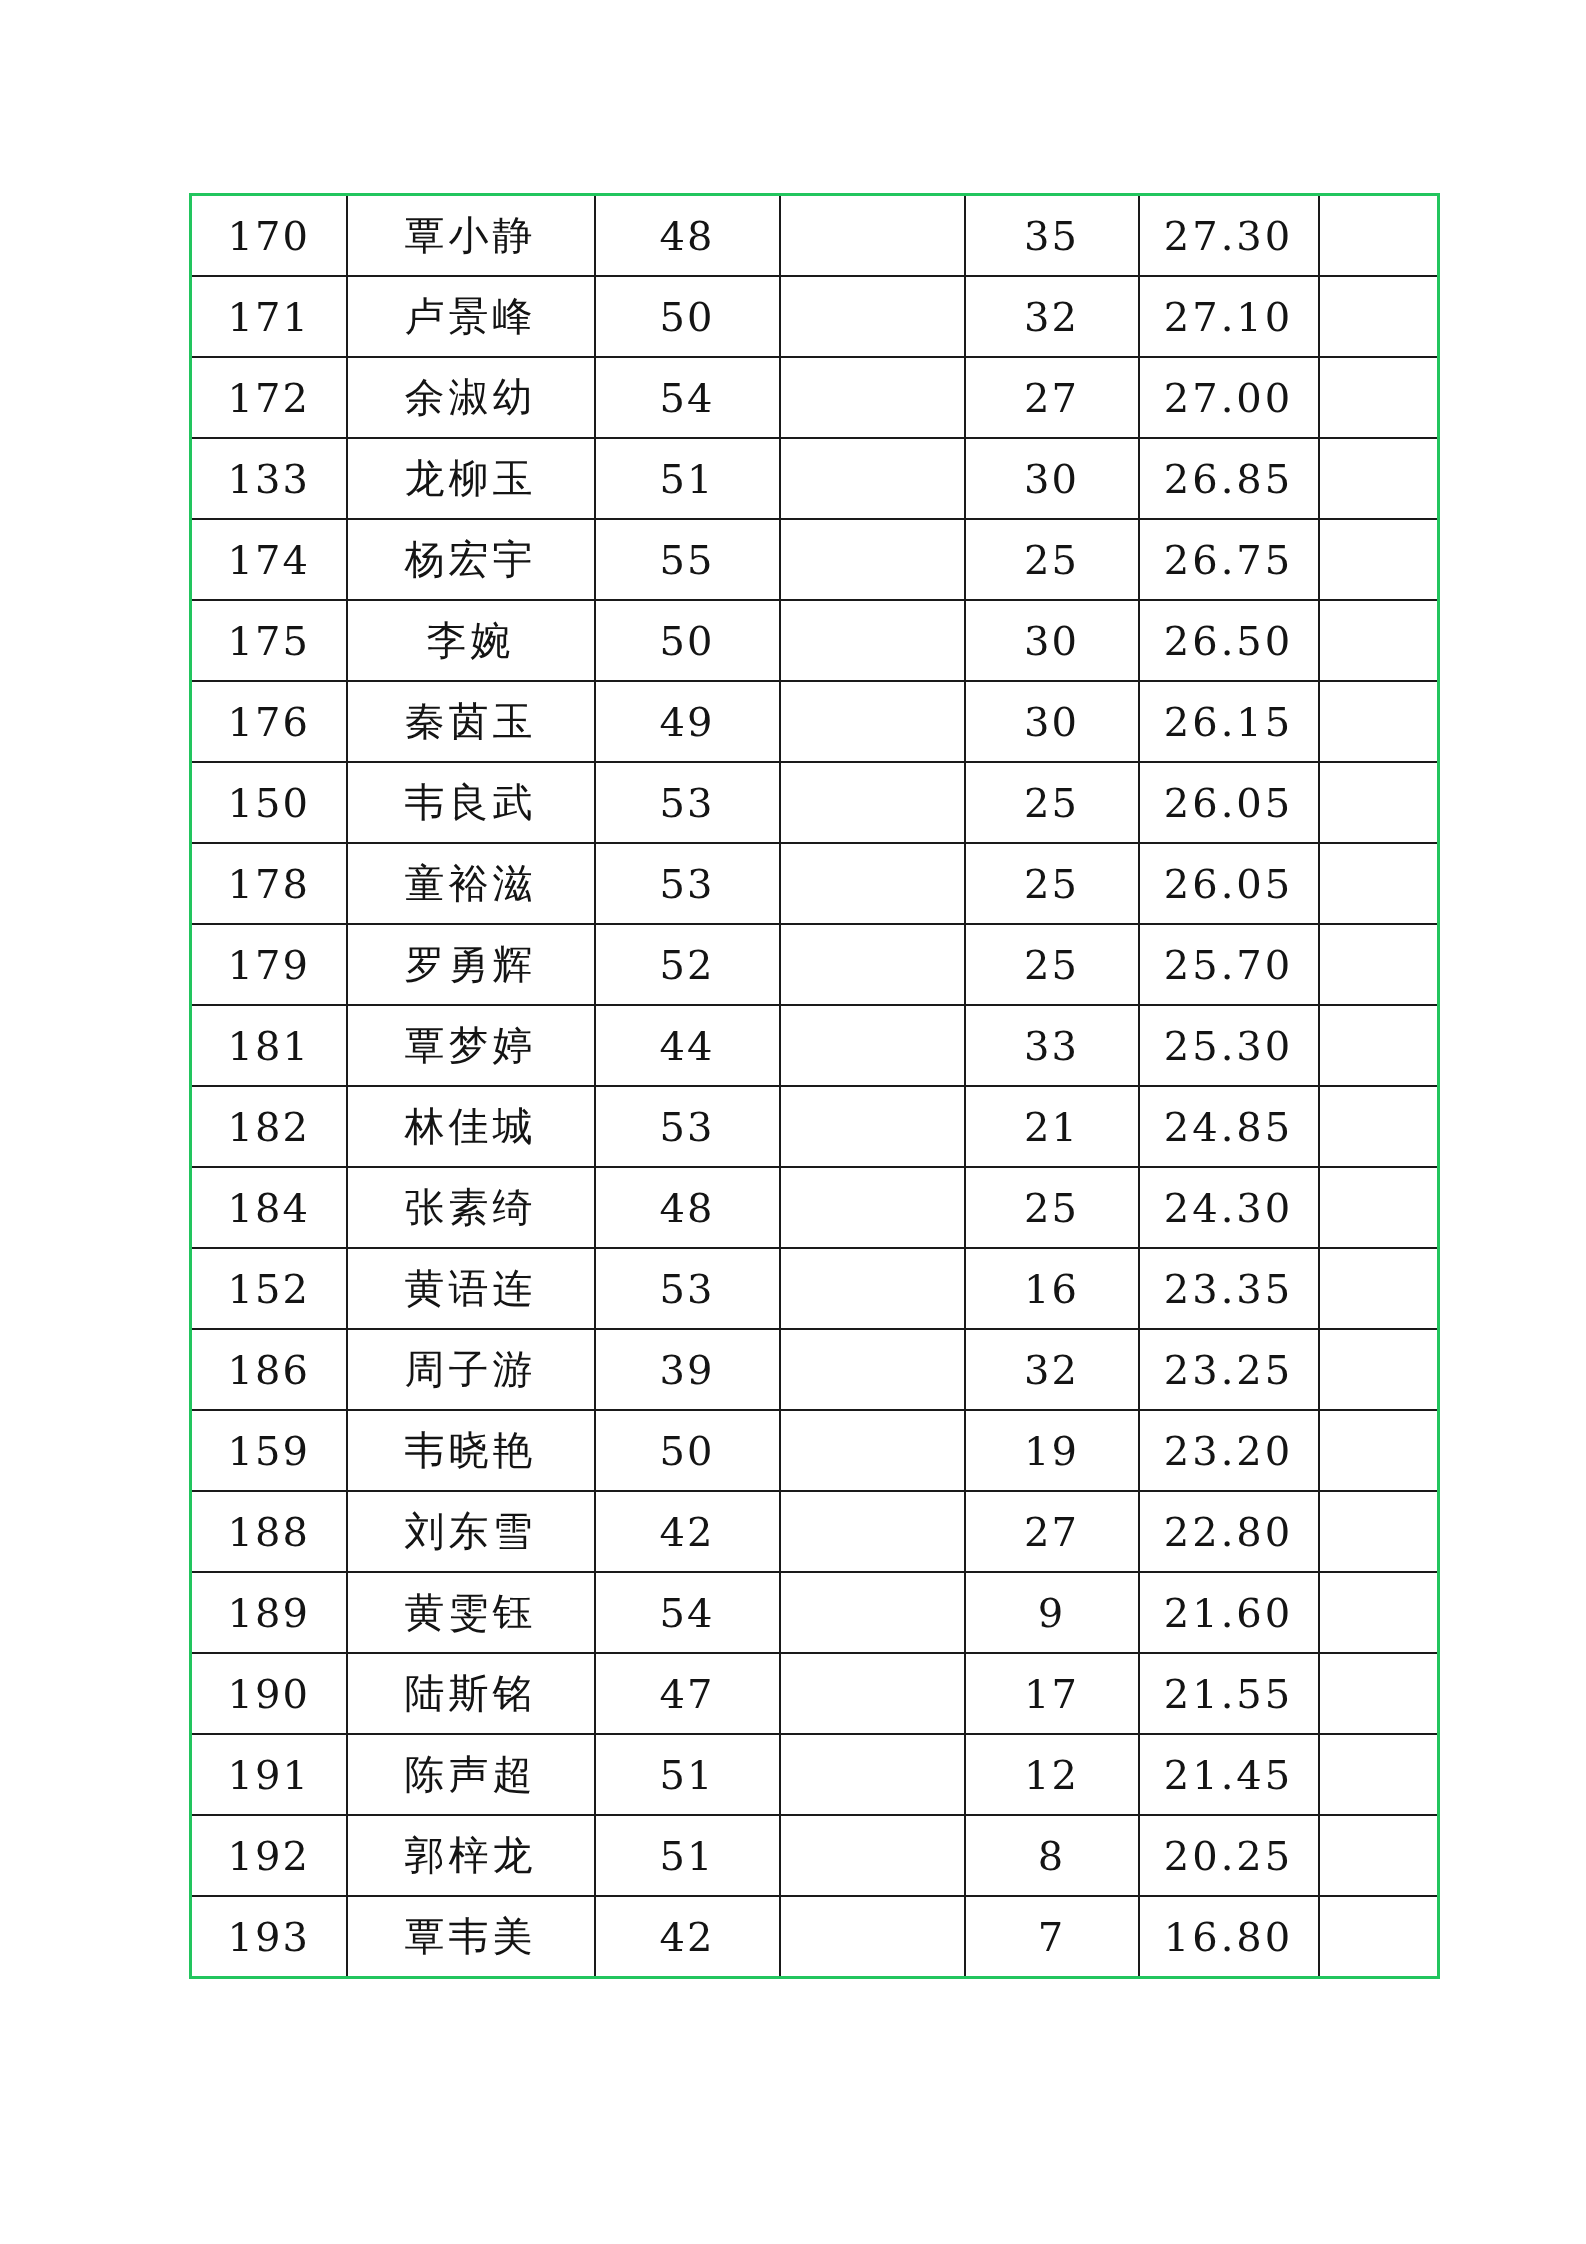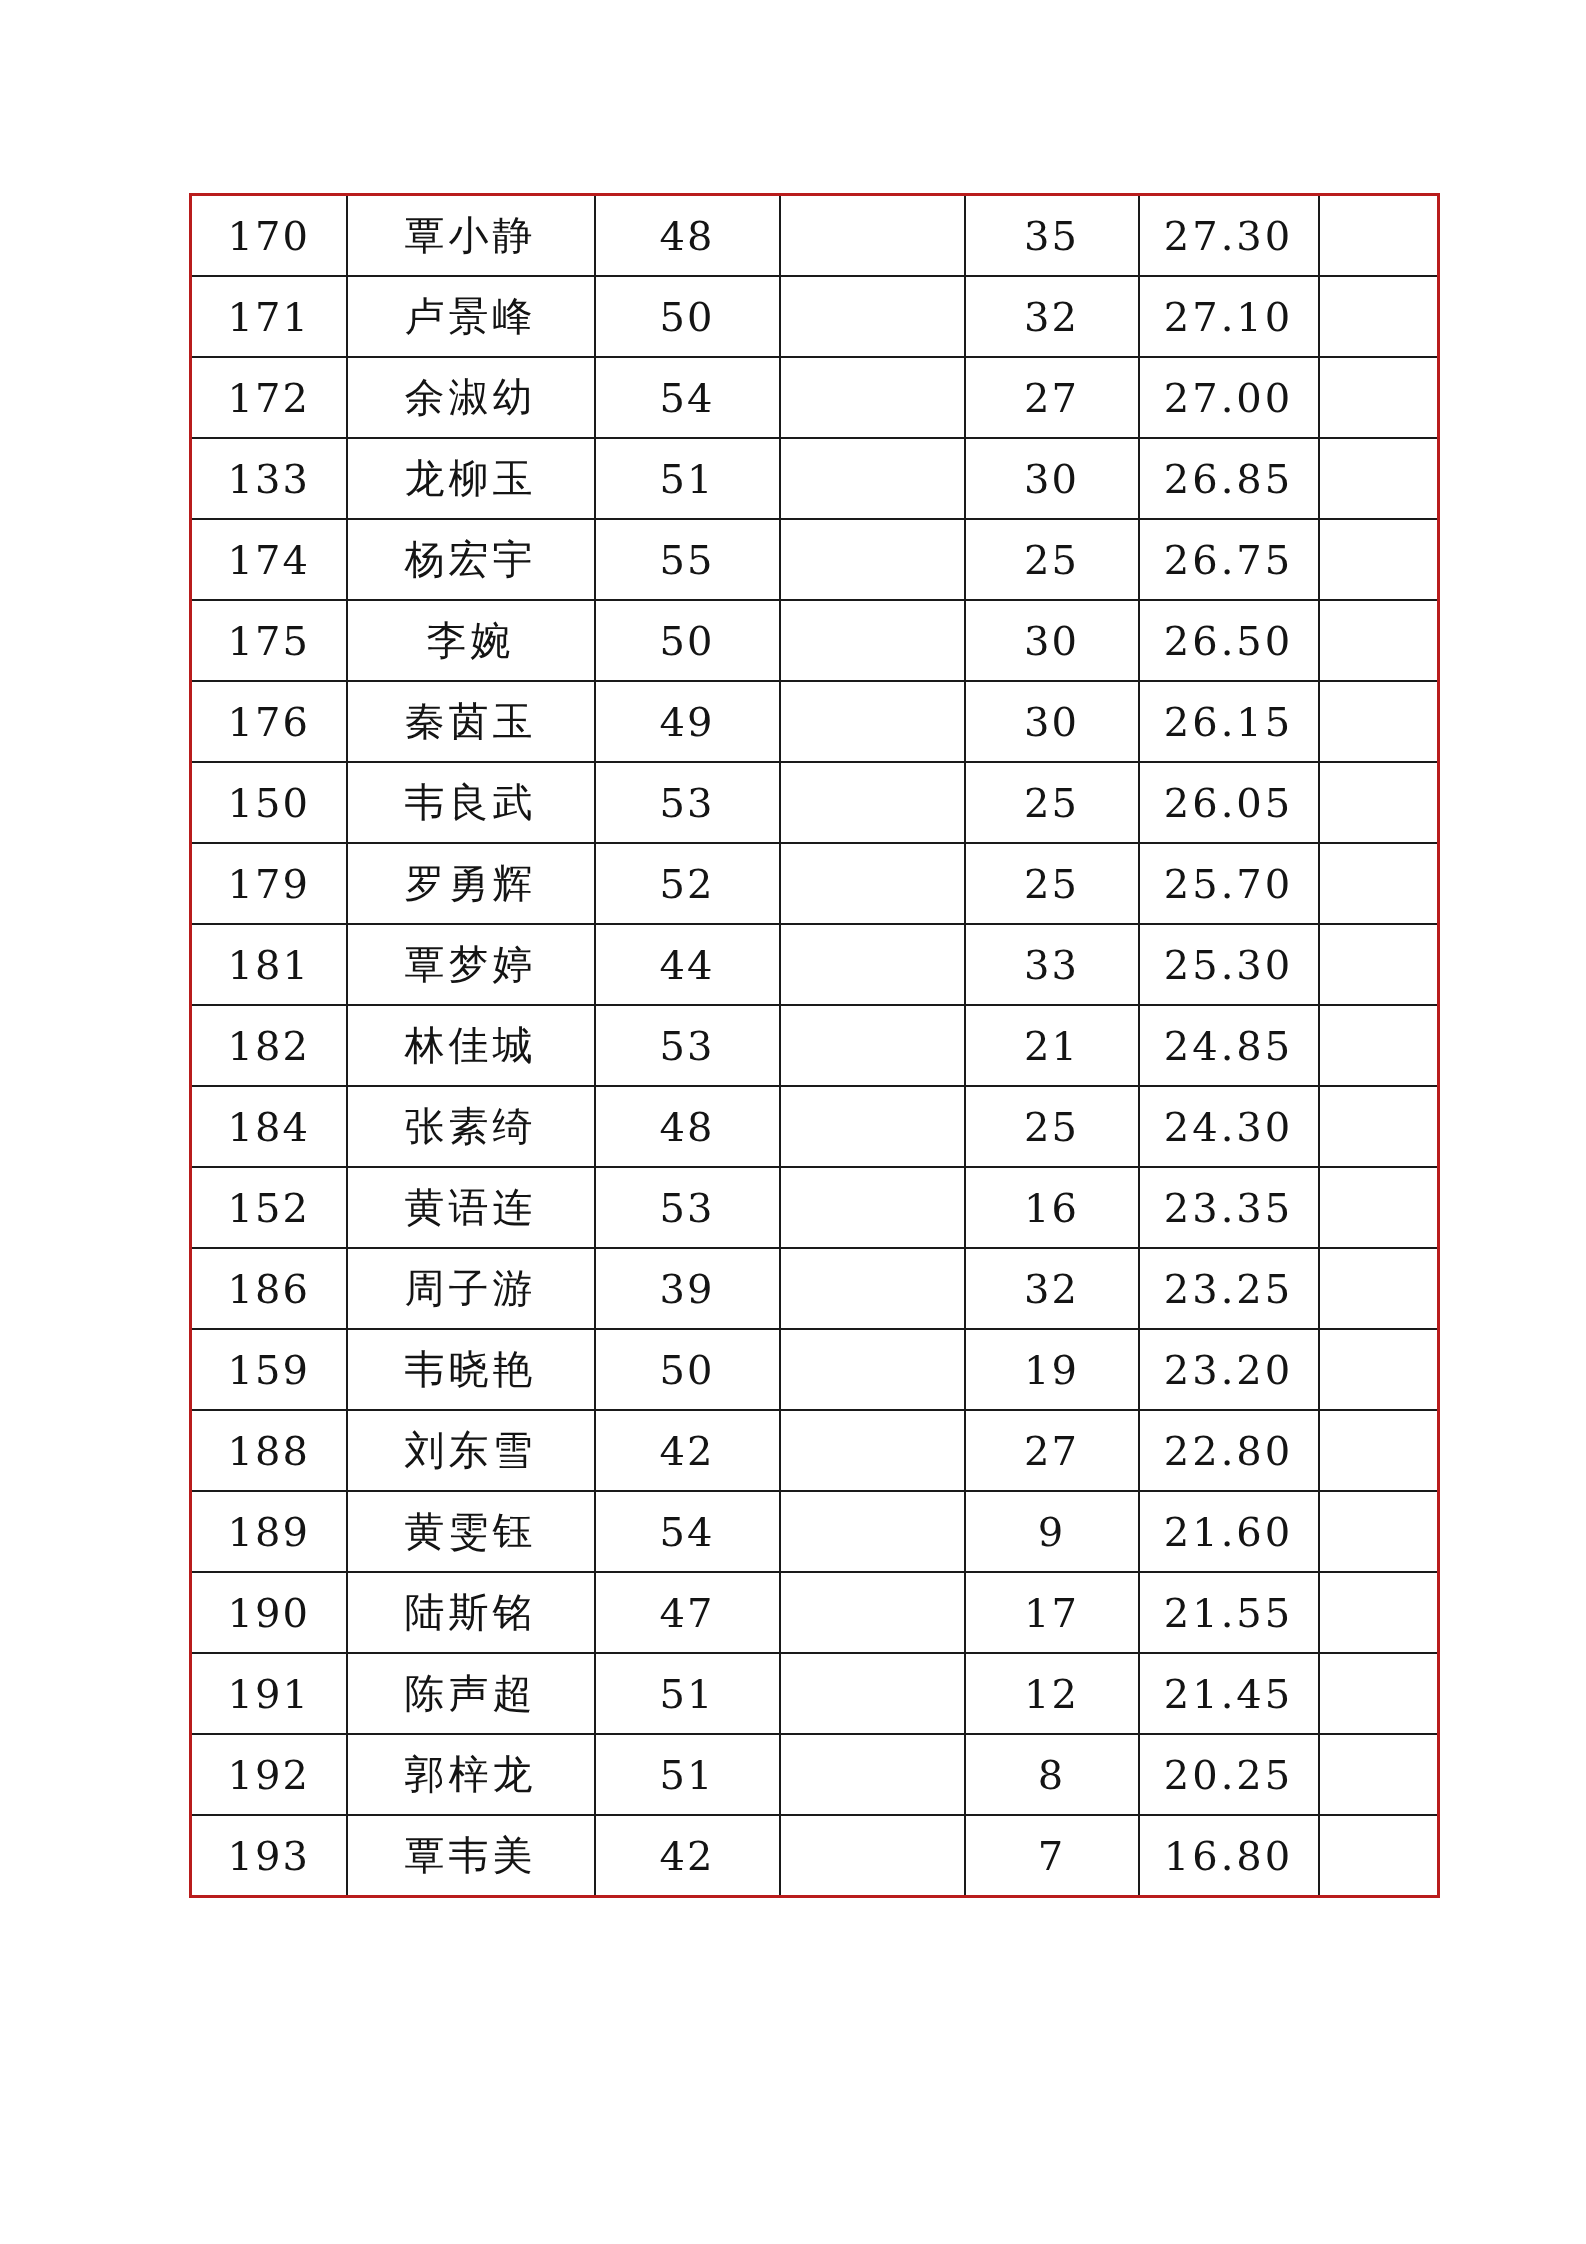--- a/index.html
+++ b/index.html
@@ -22,21 +22,21 @@
     height: 2244px;
     background: #ffffff;
   }
   table.roster {
     position: absolute;
     left: 189px;
     top: 193px;
     width: 1248px;
     border-collapse: collapse;
     table-layout: fixed;
-    border: 3px solid #b91c1c;
+    border: 3px solid #22c55e;
   }
   table.roster td {
     border: 2px solid #1a1a1a;
     height: 79px;
     padding: 0;
     text-align: center;
     vertical-align: middle;
     font-size: 40px;
     letter-spacing: 2px;
     color: #141414;
@@ -133,20 +133,29 @@
         <tr>
           <td class="index-cell">150</td>
           <td class="name-cell">韦良武</td>
           <td class="value1-cell">53</td>
           <td class="blank-cell"></td>
           <td class="value2-cell">25</td>
           <td class="score-cell">26.05</td>
           <td class="remark-cell"></td>
         </tr>
         <tr>
+          <td class="index-cell">178</td>
+          <td class="name-cell">童裕滋</td>
+          <td class="value1-cell">53</td>
+          <td class="blank-cell"></td>
+          <td class="value2-cell">25</td>
+          <td class="score-cell">26.05</td>
+          <td class="remark-cell"></td>
+        </tr>
+        <tr>
           <td class="index-cell">179</td>
           <td class="name-cell">罗勇辉</td>
           <td class="value1-cell">52</td>
           <td class="blank-cell"></td>
           <td class="value2-cell">25</td>
           <td class="score-cell">25.70</td>
           <td class="remark-cell"></td>
         </tr>
         <tr>
           <td class="index-cell">181</td>

